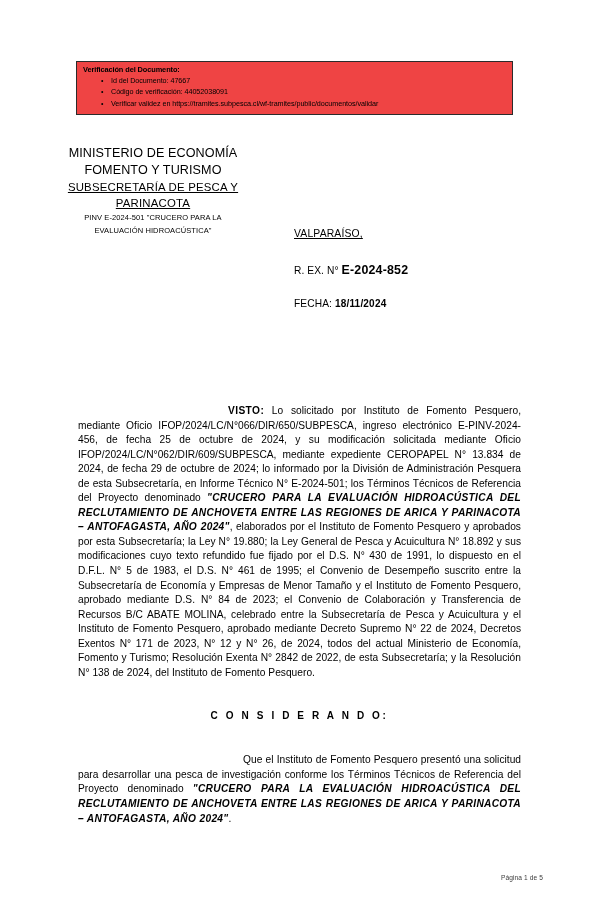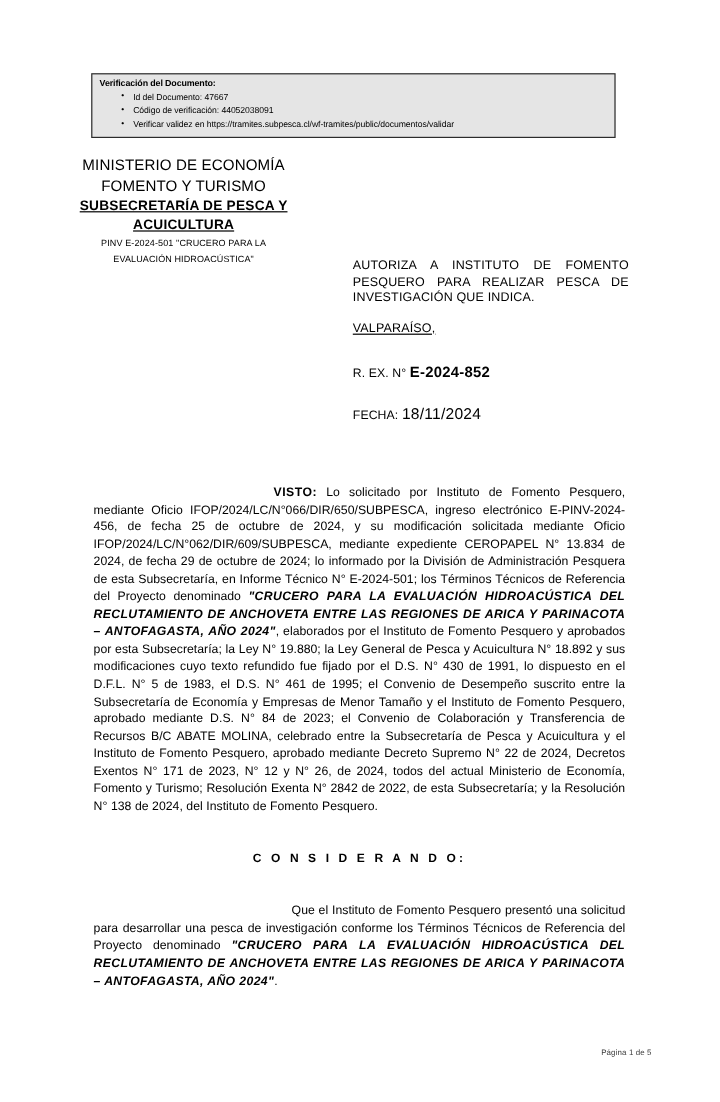--- a/index.html
+++ b/index.html
@@ -26,21 +26,21 @@
 
   
   .verif-box {
     position: absolute;
     left: 76px;
     top: 61px;
     width: 437px;
     height: 54px;
     border: 1px solid #2b2b2b;
     box-sizing: border-box;
-    background: #e5e5e5;
+    background: #ef4444;
     overflow: hidden;
     padding: 3px 0 0 6px;
   }
   .verif-title {
     font-size: 7.4px;
     font-weight: bold;
     letter-spacing: -0.1px;
     line-height: 10px;
     white-space: nowrap;
   }
@@ -61,33 +61,33 @@
     left: -10px;
     top: 0;
     font-size: 7px;
     line-height: 11.4px;
   }
 
   
   .org-header {
     position: absolute;
     left: 22px;
-    top: 130px;
+    top: 145px;
     width: 262px;
     text-align: center;
   }
   .org-l1, .org-l2 {
     font-size: 12.6px;
     line-height: 17px;
     letter-spacing: 0.1px;
     white-space: nowrap;
   }
   .org-l3 {
     font-size: 11.4px;
-    font-weight: bold;
+    font-weight: normal;
     line-height: 15px;
     text-decoration: underline;
     letter-spacing: 0.2px;
     margin-top: 1px;
   }
   .org-sub {
     font-size: 7.5px;
     line-height: 10.5px;
     margin-top: 2px;
     letter-spacing: 0.1px;
@@ -128,22 +128,22 @@
     font-weight: bold;
     letter-spacing: 0.2px;
   }
   .fecha-line {
     margin-top: 19px;
     font-size: 10.2px;
     line-height: 14px;
     letter-spacing: 0.1px;
   }
   .fecha-line .val {
-    font-size: 13px;
-    font-weight: normal;
+    font-size: 10px;
+    font-weight: bold;
     letter-spacing: 0.2px;
   }
 
   
   .body-wrap {
     position: absolute;
     left: 78px;
     top: 404px;
     width: 443px;
   }
@@ -214,27 +214,26 @@
         <span class="bullet">•</span>
         <span>Verificar validez en https://tramites.subpesca.cl/wf-tramites/public/documentos/validar</span>
       </li>
     </ul>
   </div>
 
   <div class="org-header">
     <div class="org-l1">MINISTERIO DE ECONOMÍA</div>
     <div class="org-l2">FOMENTO Y TURISMO</div>
     <div class="org-l3">SUBSECRETARÍA DE PESCA Y</div>
-    <div class="org-l3">ACUICULTURA</div>
+    <div class="org-l3">PARINACOTA</div>
     <div class="org-sub">PINV E-2024-501 "CRUCERO PARA LA</div>
     <div class="org-sub">EVALUACIÓN HIDROACÚSTICA"</div>
   </div>
 
   <div class="title-block">
-    <div class="doc-subject">AUTORIZA A INSTITUTO DE FOMENTO PESQUERO PARA REALIZAR PESCA DE INVESTIGACIÓN QUE INDICA.</div>
     <div class="city-line">VALPARAÍSO,</div>
     <div class="resol-line">
       <span>R. EX. N°</span>
       <span class="num">E-2024-852</span>
     </div>
     <div class="fecha-line">
       <span>FECHA:</span>
       <span class="val">18/11/2024</span>
     </div>
   </div>

